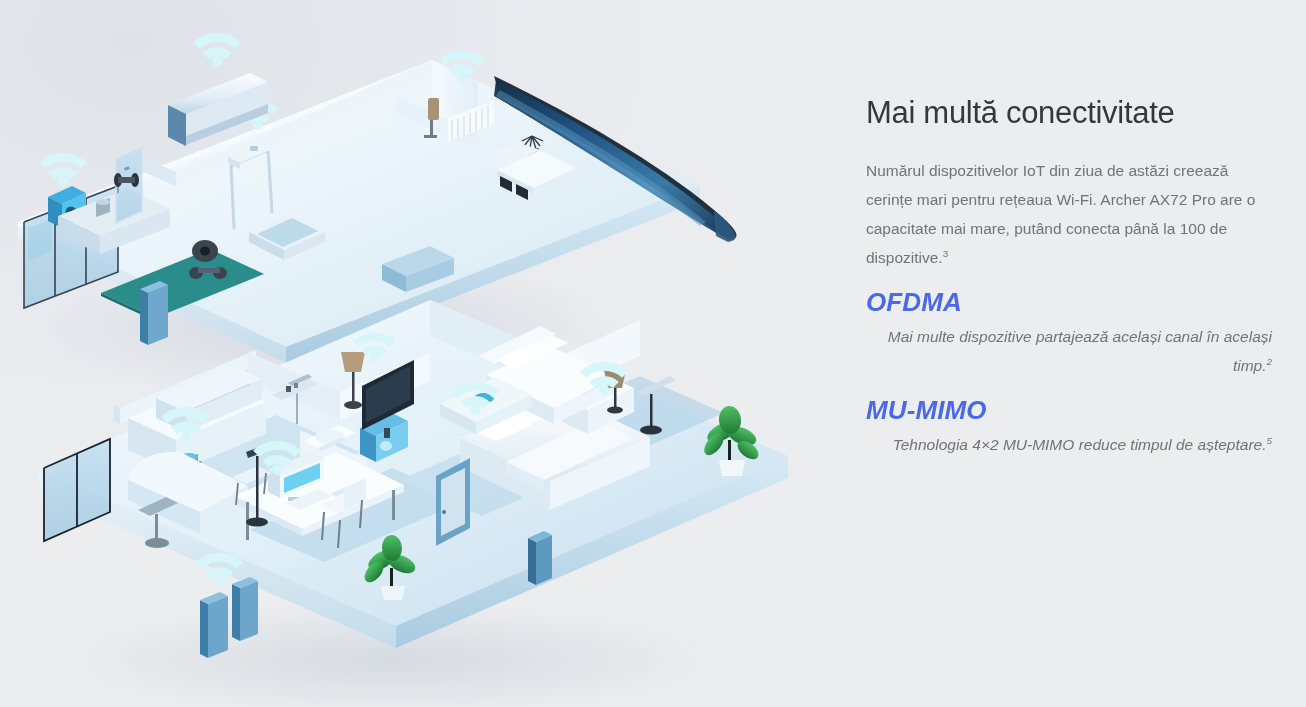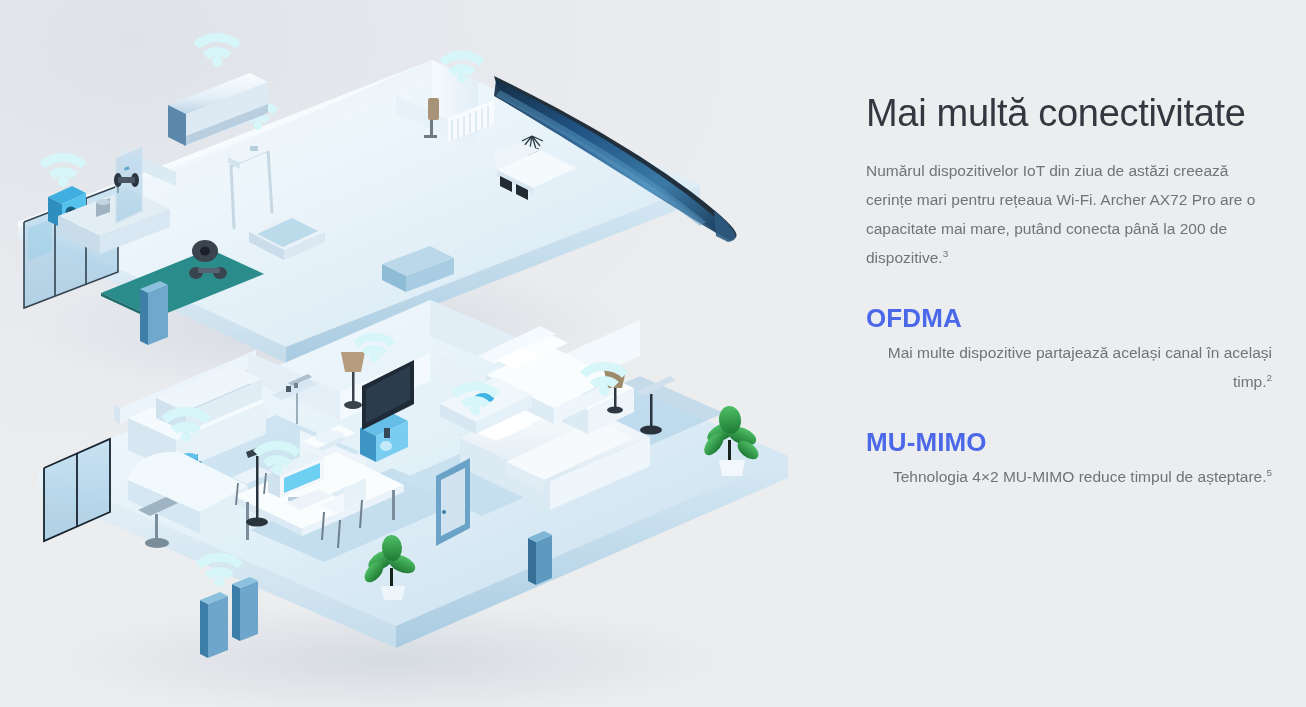--- a/index.html
+++ b/index.html
@@ -33,38 +33,38 @@
 
   
   .text-col {
     position: absolute;
     left: 866px;
     top: 88px;
     width: 420px;
   }
 
   .headline {
-    font-size: 38px;
+    font-size: 31px;
     line-height: 50px;
     font-weight: 400;
     color: #33373F;
     letter-spacing: -0.3px;
     white-space: nowrap;
   }
 
   .lead {
     margin-top: 18px;
     font-size: 15.5px;
     line-height: 29px;
     color: #6F747A;
     font-weight: 400;
     max-width: 406px;
   }
 
-  .feature { margin-top: 30px; }
+  .feature { margin-top: 14px; font-style: italic; }
 
   .feature-title {
     font-size: 26px;
     line-height: 32px;
     font-weight: 700;
     color: #4B68E8;
     letter-spacing: 0.1px;
   }
 
   .feature-desc {
@@ -567,21 +567,21 @@
         <polygon points="186,136 268,104 268,113 186,145" fill="#B9CFE0"></polygon>
         <text x="200" y="134" font-family="Liberation Sans, sans-serif" font-size="5" fill="#9FB6C8">···</text>
       </g>
     </svg>
   </div>
 
   <div class="text-col">
 
     <h1 class="headline">Mai multă conectivitate</h1>
 
-    <p class="lead"><span>Numărul dispozitivelor IoT din ziua de astăzi creează cerințe mari pentru rețeaua Wi-Fi. Archer AX72 Pro are o capacitate mai mare, putând conecta până la 200 de dispozitive.</span><sup>3</sup></p>
+    <p class="lead"><span>Numărul dispozitivelor IoT din ziua de astăzi creează cerințe mari pentru rețeaua Wi-Fi. Archer AX72 Pro are o capacitate mai mare, putând conecta până la 100 de dispozitive.</span><sup>3</sup></p>
 
     <div class="feature">
       <h2 class="feature-title" style="color: rgb(75, 104, 232);">OFDMA</h2>
       <p class="feature-desc"><span>Mai multe dispozitive partajează același canal în același timp.</span><sup>2</sup></p>
     </div>
 
     <div class="feature">
       <h2 class="feature-title" style="color: rgb(75, 104, 232);">MU-MIMO</h2>
       <p class="feature-desc"><span>Tehnologia 4×2 MU-MIMO reduce timpul de așteptare.</span><sup>5</sup></p>
     </div>

